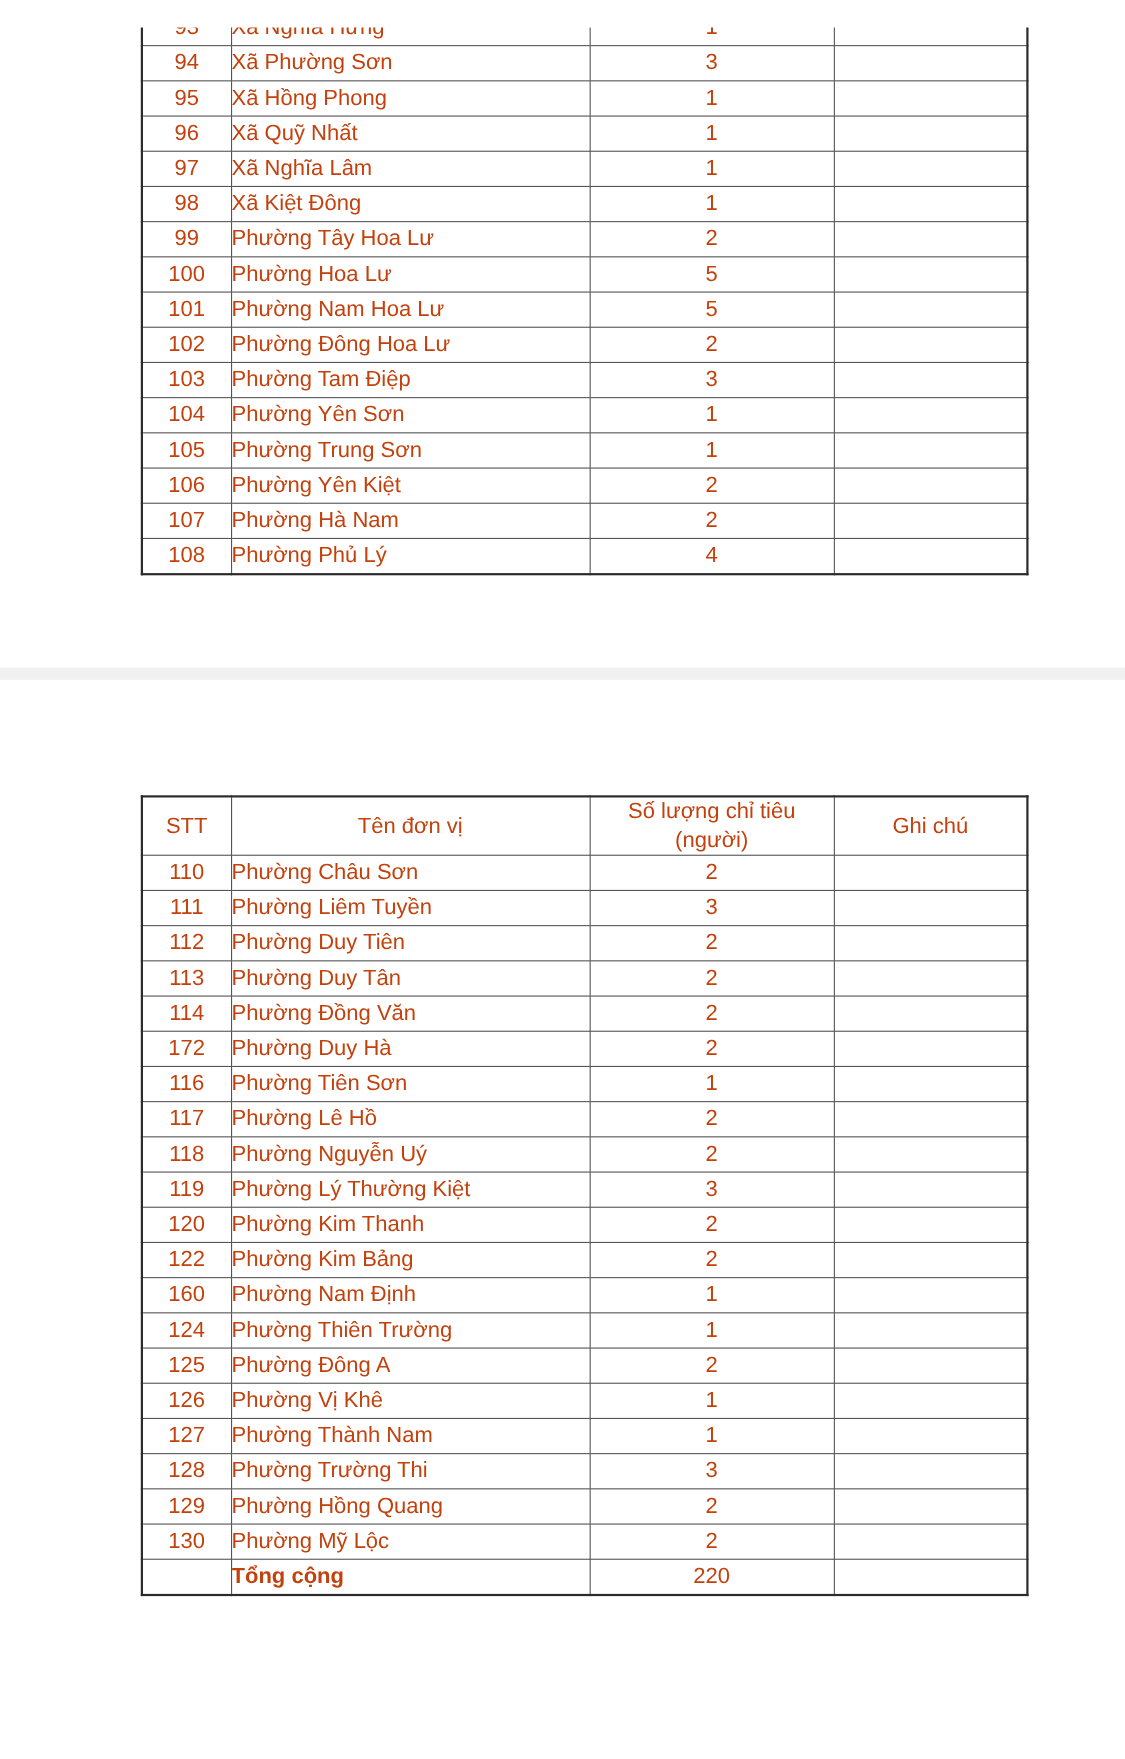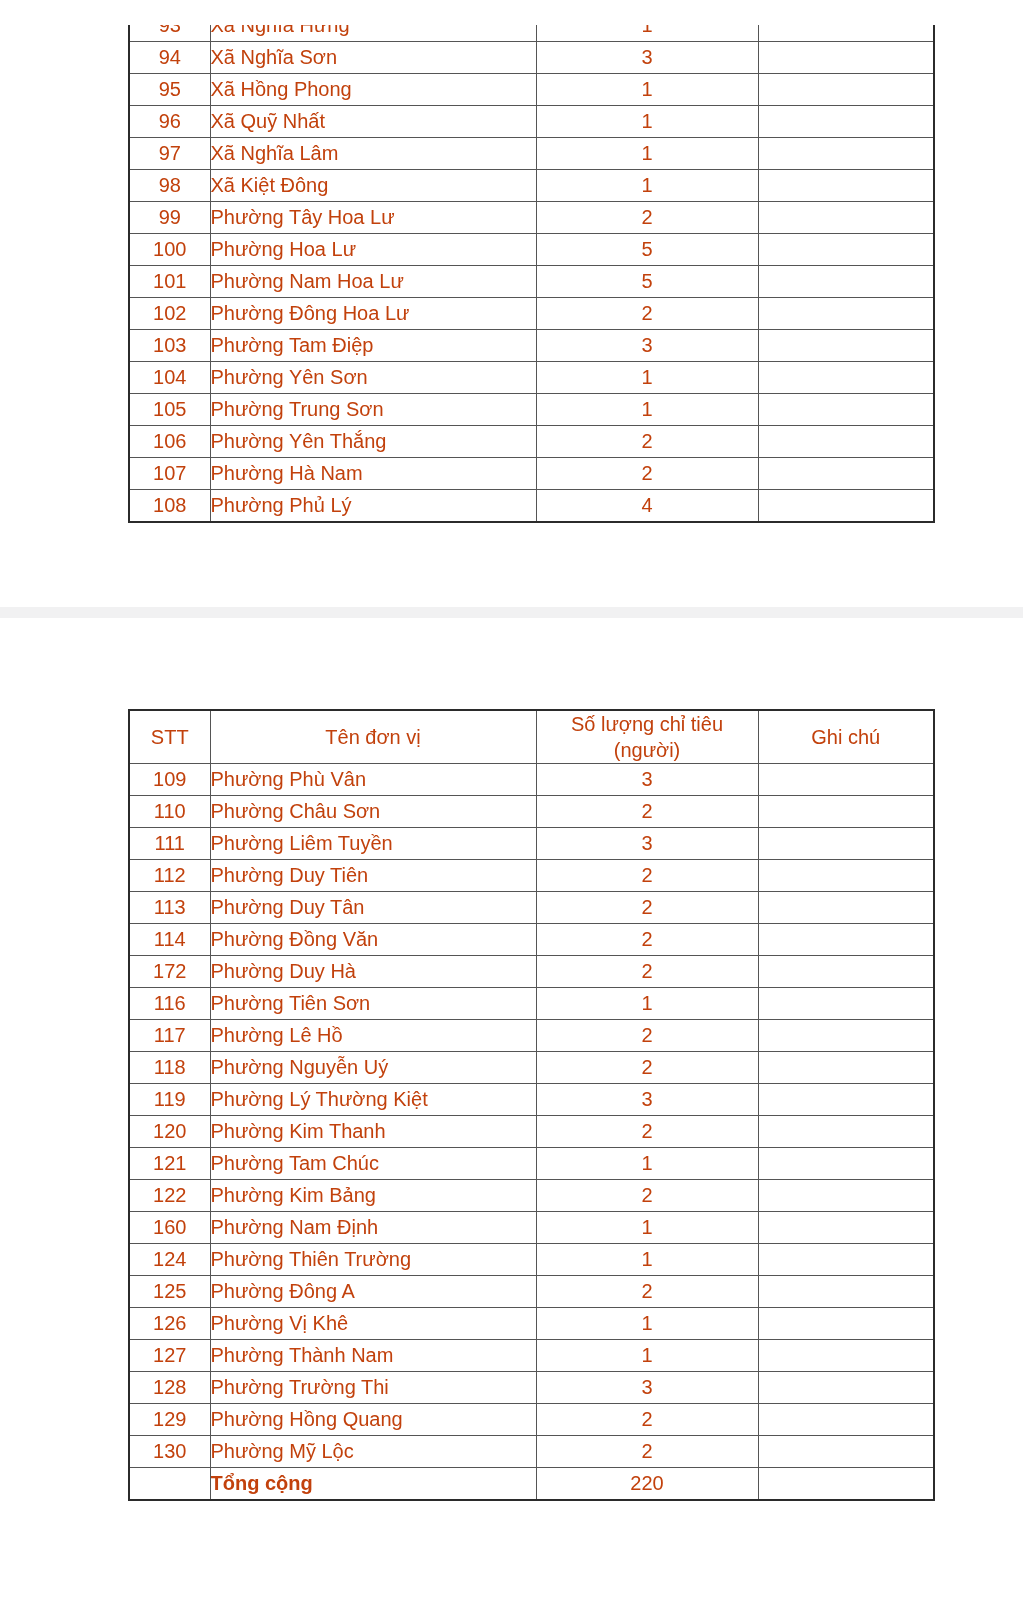--- a/index.html
+++ b/index.html
@@ -8,21 +8,21 @@
     width:1023px;
     height:1599px;
     background:#ffffff;
     overflow:hidden;
     font-family:Liberation Sans, sans-serif;
     color:#c2410c;
     margin-top:25px;
   }
   .tbl-wrap{position:absolute;left:128px;width:805px;}
   .tbl-top{top:-17px;}
-  .tbl-bottom{top:684px;}
+  .tbl-bottom{top:698px;}
   table.doc{
     border-collapse:collapse;
     table-layout:fixed;
     width:805px;
     border:2px solid #2b2b2b;
   }
   table.doc td, table.doc th{
     border:1px solid #555555;
     font-size:20px;
     font-weight:normal;
@@ -72,21 +72,21 @@
       </colgroup>
       <tbody id="t1body">
           <tr>
             <td class="cell-stt">93</td>
             <td class="cell-name">Xã Nghĩa Hưng</td>
             <td class="cell-qty">1</td>
             <td class="cell-note"></td>
           </tr>
           <tr>
             <td class="cell-stt">94</td>
-            <td class="cell-name">Xã Nghĩa Sơn</td>
+            <td class="cell-name">Xã Phường Sơn</td>
             <td class="cell-qty">3</td>
             <td class="cell-note"></td>
           </tr>
           <tr>
             <td class="cell-stt">95</td>
             <td class="cell-name">Xã Hồng Phong</td>
             <td class="cell-qty">1</td>
             <td class="cell-note"></td>
           </tr>
           <tr>
@@ -144,21 +144,21 @@
             <td class="cell-note"></td>
           </tr>
           <tr>
             <td class="cell-stt">105</td>
             <td class="cell-name">Phường Trung Sơn</td>
             <td class="cell-qty">1</td>
             <td class="cell-note"></td>
           </tr>
           <tr>
             <td class="cell-stt">106</td>
-            <td class="cell-name">Phường Yên Thắng</td>
+            <td class="cell-name">Phường Yên Kiệt</td>
             <td class="cell-qty">2</td>
             <td class="cell-note"></td>
           </tr>
           <tr>
             <td class="cell-stt">107</td>
             <td class="cell-name">Phường Hà Nam</td>
             <td class="cell-qty">2</td>
             <td class="cell-note"></td>
           </tr>
           <tr>
@@ -187,26 +187,20 @@
           <th>Tên đơn vị</th>
           <th class="hdr-two-line">
             <div>Số lượng chỉ tiêu</div>
             <div>(người)</div>
           </th>
           <th>Ghi chú</th>
         </tr>
       </thead>
       <tbody id="t2body">
           <tr>
-            <td class="cell-stt">109</td>
-            <td class="cell-name">Phường Phù Vân</td>
-            <td class="cell-qty">3</td>
-            <td class="cell-note"></td>
-          </tr>
-          <tr>
             <td class="cell-stt">110</td>
             <td class="cell-name">Phường Châu Sơn</td>
             <td class="cell-qty">2</td>
             <td class="cell-note"></td>
           </tr>
           <tr>
             <td class="cell-stt">111</td>
             <td class="cell-name">Phường Liêm Tuyền</td>
             <td class="cell-qty">3</td>
             <td class="cell-note"></td>
@@ -256,26 +250,20 @@
           <tr>
             <td class="cell-stt">119</td>
             <td class="cell-name">Phường Lý Thường Kiệt</td>
             <td class="cell-qty">3</td>
             <td class="cell-note"></td>
           </tr>
           <tr>
             <td class="cell-stt">120</td>
             <td class="cell-name">Phường Kim Thanh</td>
             <td class="cell-qty">2</td>
-            <td class="cell-note"></td>
-          </tr>
-          <tr>
-            <td class="cell-stt">121</td>
-            <td class="cell-name">Phường Tam Chúc</td>
-            <td class="cell-qty">1</td>
             <td class="cell-note"></td>
           </tr>
           <tr>
             <td class="cell-stt">122</td>
             <td class="cell-name">Phường Kim Bảng</td>
             <td class="cell-qty">2</td>
             <td class="cell-note"></td>
           </tr>
           <tr>
             <td class="cell-stt">160</td>

